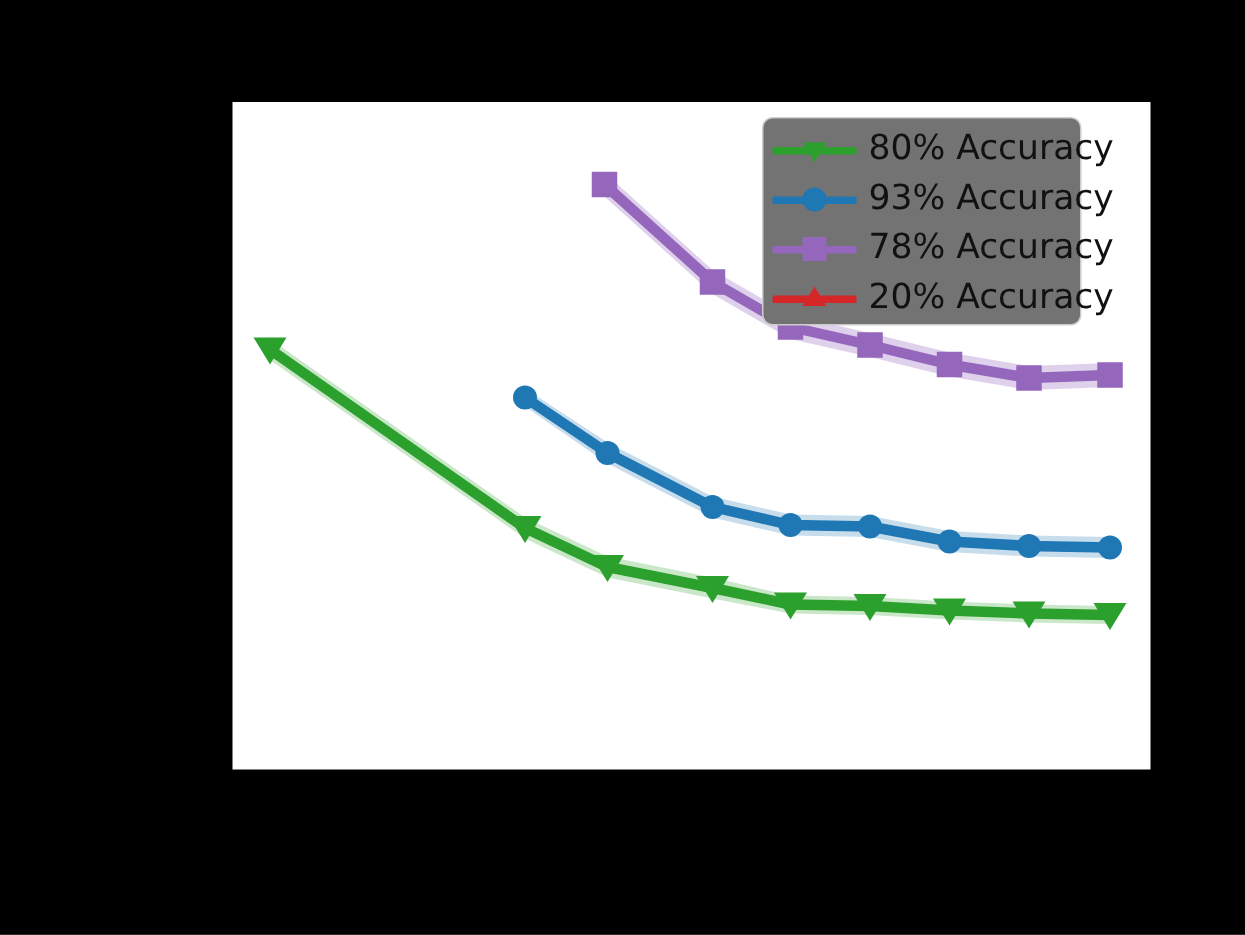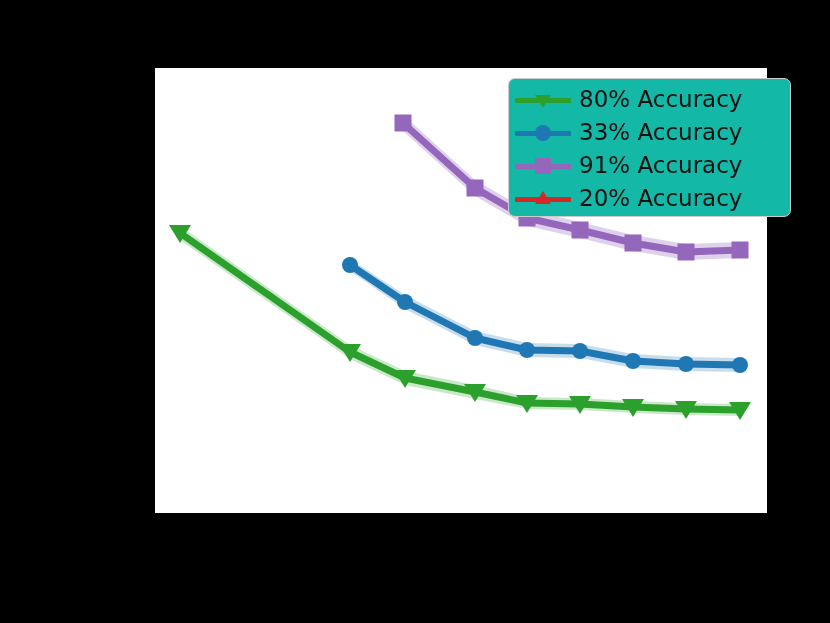--- a/index.html
+++ b/index.html
@@ -1,21 +1,21 @@
 <!DOCTYPE html>
 <html><head>
 <meta charset="utf-8">
 <style>
   html,body{margin:0;padding:0;background:#000;}
   #fig{position:relative;width:830px;height:623px;background:#000;overflow:hidden;
        font-family:"DejaVu Sans",sans-serif;}
   #axes{position:absolute;left:155px;top:68px;width:612px;height:445px;background:#fff;overflow:hidden;}
   #plotsvg{position:absolute;left:0;top:0;width:612px;height:445px;display:block;}
-  #legend{position:absolute;left:508px;top:78px;width:283px;height:139px;
-          background:#14b8a6;border:1px solid #cccccc;border-radius:7px;
+  #legend{position:absolute;left:508px;top:78px;width:213px;height:139px;
+          background:#737373;border:1px solid #cccccc;border-radius:7px;
           box-sizing:border-box;padding:4px 8px 4px 6px;}
   .lg-row{display:flex;align-items:center;height:33px;}
   .lg-sample{position:relative;width:56px;height:22px;flex:0 0 56px;margin-right:8px;}
   .lg-line{position:absolute;left:0;top:9px;width:56px;height:5px;border-radius:1px;}
   .lg-mk{position:absolute;left:50%;top:50%;}
   .lg-label{font-size:23px;color:#111;line-height:23px;white-space:nowrap;}
 </style>
 </head>
 <body>
 
@@ -72,30 +72,30 @@
       </span>
       <span class="lg-label">80% Accuracy</span>
     </div>
     <div class="lg-row">
       <span class="lg-sample">
         <span class="lg-line" style="background:#1f77b4"></span>
         <svg class="lg-mk" width="26" height="22" viewBox="0 0 26 22" style="margin-left:-13px;margin-top:-11px">
           <circle cx="13" cy="11" r="8" fill="#1f77b4"></circle>
         </svg>
       </span>
-      <span class="lg-label">33% Accuracy</span>
+      <span class="lg-label">93% Accuracy</span>
     </div>
     <div class="lg-row">
       <span class="lg-sample">
         <span class="lg-line" style="background:#9467bd"></span>
         <svg class="lg-mk" width="26" height="22" viewBox="0 0 26 22" style="margin-left:-13px;margin-top:-11px">
           <rect x="5" y="3" width="16" height="16" fill="#9467bd"></rect>
         </svg>
       </span>
-      <span class="lg-label">91% Accuracy</span>
+      <span class="lg-label">78% Accuracy</span>
     </div>
     <div class="lg-row">
       <span class="lg-sample">
         <span class="lg-line" style="background:#d62728"></span>
         <svg class="lg-mk" width="26" height="22" viewBox="0 0 26 22" style="margin-left:-13px;margin-top:-11px">
           <polygon points="13,3 21,16 5,16" fill="#d62728"></polygon>
         </svg>
       </span>
       <span class="lg-label">20% Accuracy</span>
     </div>

